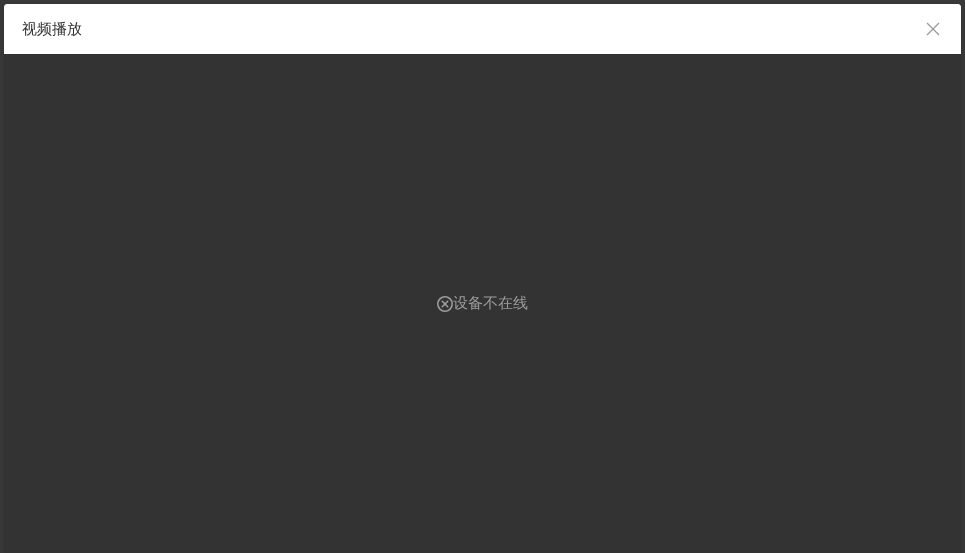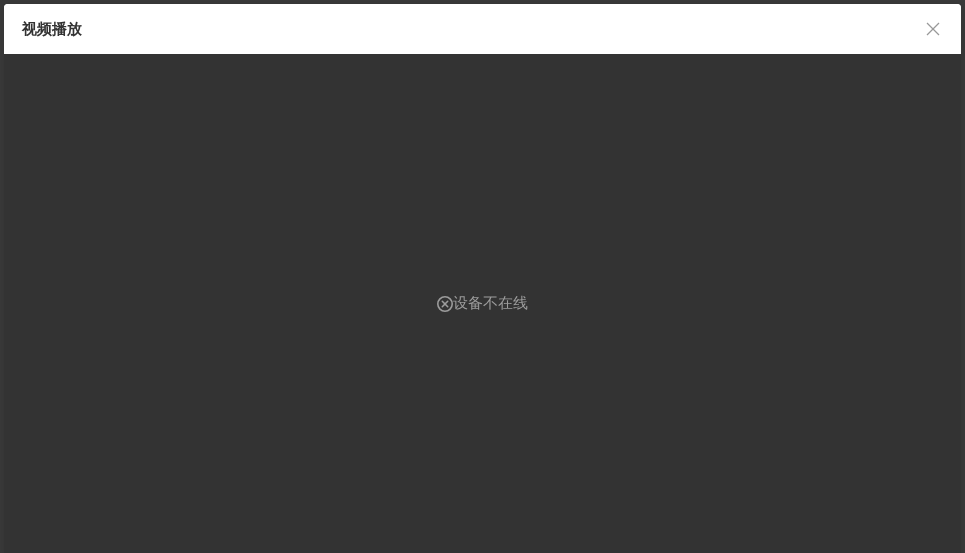--- a/index.html
+++ b/index.html
@@ -29,21 +29,21 @@
       display: flex;
       align-items: center;
       justify-content: space-between;
       padding: 0 18px;
       background: #ffffff;
       flex-shrink: 0;
     }
     .modal-title {
       font-size: 15px;
       color: #333333;
-      font-weight: 700;
+      font-weight: 400;
     }
     .close-btn {
       width: 24px;
       height: 24px;
       display: flex;
       align-items: center;
       justify-content: center;
       cursor: pointer;
       color: #999999;
       background: transparent;

